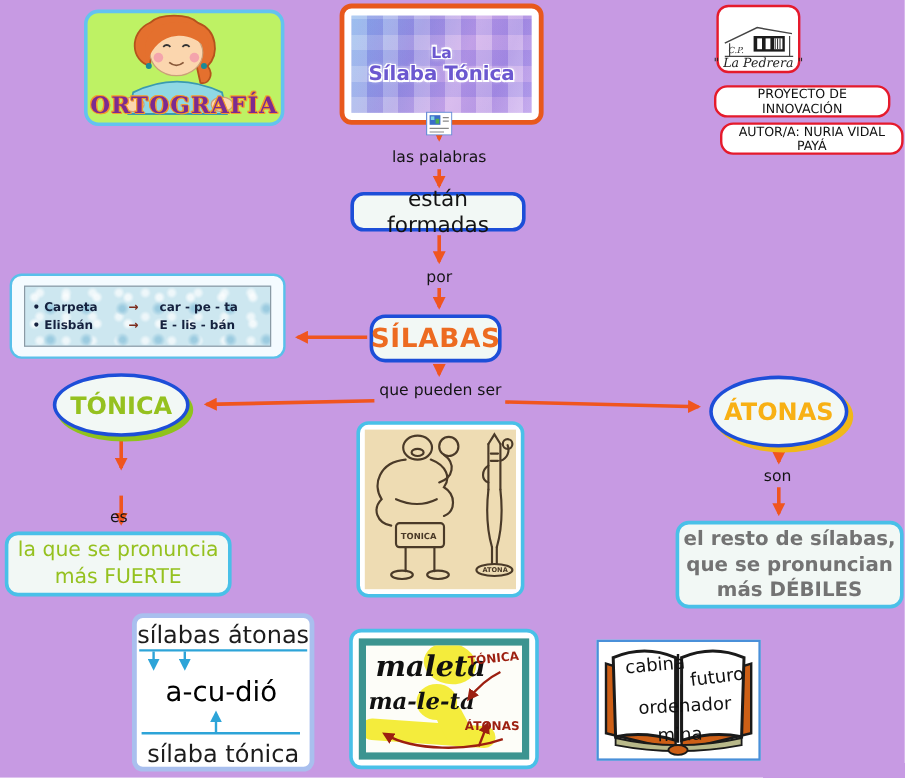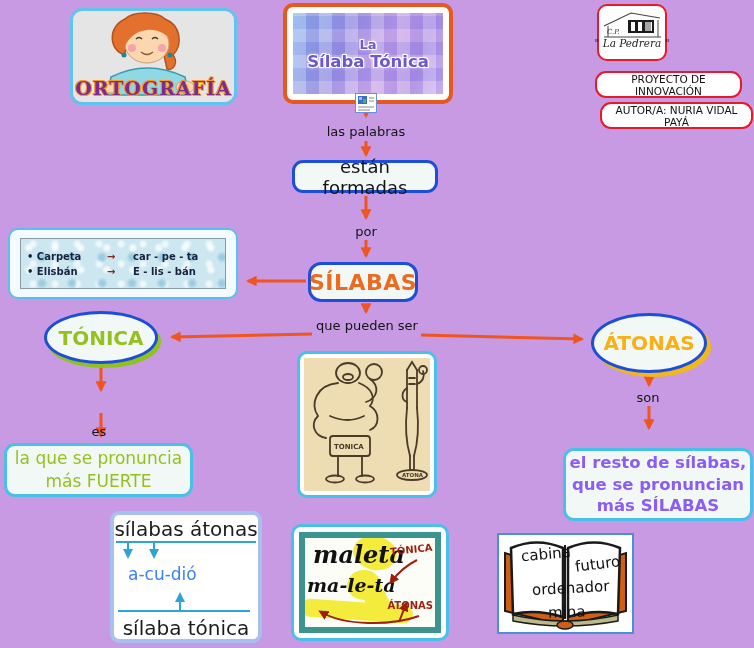--- a/index.html
+++ b/index.html
@@ -4,68 +4,68 @@
 <style>
   html,body{margin:0;padding:0;}
   .canvas{position:relative;width:754px;height:648px;background:#c79ae3;overflow:hidden;
           font-family:"DejaVu Sans","Liberation Sans",sans-serif;}
   .canvas *{box-sizing:border-box;}
   svg.arrows{position:absolute;left:0;top:0;z-index:1;pointer-events:none;}
   .node{position:absolute;z-index:2;background:#f2f8f5;border:3px solid #1d4ed8;border-radius:11px;
         display:flex;align-items:center;justify-content:center;text-align:center;}
   .label{position:absolute;z-index:2;color:#141414;font-size:13px;transform:translateX(-50%);white-space:nowrap;}
   
-  .orto{left:70px;top:8px;width:167px;height:97px;background:#e5e5e5;border:3px solid #63c3ef;border-radius:12px;overflow:hidden;}
+  .orto{left:70px;top:8px;width:167px;height:97px;background:#bef264;border:3px solid #63c3ef;border-radius:12px;overflow:hidden;}
   .orto-label{position:absolute;left:0;right:0;bottom:3px;text-align:center;z-index:3;
       font-family:"DejaVu Serif","Liberation Serif",serif;font-weight:bold;font-size:19px;letter-spacing:1px;color:#7c2b90;
       text-shadow:1px 0 #f59a2c,-1px 0 #f59a2c,0 1px #f59a2c,0 -1px #f59a2c,1px 1px #f59a2c,-1px -1px #f59a2c;}
   
   .title-node{left:283px;top:3px;width:170px;height:101px;background:#fff;border:4px solid #e8581c;border-radius:10px;padding:6px;z-index:2;position:absolute;}
   .title-art{width:100%;height:100%;display:flex;flex-direction:column;align-items:center;justify-content:center;
       background:
         repeating-linear-gradient(90deg, rgba(255,255,255,.20) 0 13px, rgba(128,106,219,.18) 13px 26px),
         repeating-linear-gradient(0deg, rgba(255,255,255,.16) 0 13px, rgba(96,132,228,.16) 13px 26px),
         linear-gradient(110deg,#8ab6ec 0%,#9f90e0 35%,#c79ce6 60%,#b48ee2 80%,#cdaef0 100%);}
   .title-art .t1{font-size:13px;}
   .title-art .t2{font-size:16.5px;}
   .title-art .t1,.title-art .t2{font-weight:bold;color:#6c58d0;
       text-shadow:-1px -1px 0 #fff,1px -1px 0 #fff,-1px 1px 0 #fff,1px 1px 0 #fff,0 0 4px #fff;}
   .doc-icon{left:355px;top:93px;width:22px;height:20px;z-index:3;position:absolute;}
   
   .redbox{position:absolute;z-index:2;background:#fff;border:2.5px solid #e51a2c;border-radius:11px;
       display:flex;align-items:center;justify-content:center;text-align:center;color:#111;}
-  .logo-node{left:597px;top:4px;width:70px;height:57px;border-radius:10px;flex-direction:column;justify-content:flex-start;padding-top:3px;}
+  .logo-node{left:597px;top:4px;width:70px;height:57px;border-radius:10px;flex-direction:column;justify-content:flex-start;padding-top:13px;}
   .logo-script{font-family:"DejaVu Serif","Liberation Serif",serif;font-style:italic;font-size:10.5px;color:#222;margin-top:-2px;white-space:nowrap;}
   .project-node{left:595px;top:71px;width:147px;height:27px;font-size:10.5px;}
   .author-node{left:600px;top:102px;width:153px;height:27px;font-size:10.5px;}
   
   .formadas{left:292px;top:160px;width:146px;height:33px;font-size:18px;color:#141414;}
   .silabas{left:308px;top:262px;width:110px;height:40px;border-radius:13px;font-size:22px;font-weight:bold;color:#ed6b21;letter-spacing:.5px;}
   .ellipse{border-radius:50%;font-weight:bold;font-size:20px;}
   .tonica{left:44px;top:311px;width:114px;height:53px;color:#95c11f;box-shadow:3px 4px 0 #8fc31b;}
   .atonas{left:591px;top:313px;width:116px;height:60px;color:#f8b014;box-shadow:4px 4px 0 #f0b818;}
   .fuerte{left:4px;top:443px;width:189px;height:54px;flex-direction:column;font-weight:normal;font-size:17px;line-height:1.35;color:#95c11f;border-color:#49c0e8;}
-  .debiles{left:563px;top:448px;width:190px;height:73px;flex-direction:column;font-weight:bold;font-size:16.5px;line-height:1.3;color:#8b5cf6;border-color:#49c0e8;}
+  .debiles{left:563px;top:434px;width:190px;height:73px;flex-direction:column;font-weight:bold;font-size:16.5px;line-height:1.3;color:#737373;border-color:#49c0e8;}
   
   .example-node{left:8px;top:228px;width:230px;height:71px;background:#f4fbff;border:2.5px solid #58c0ea;border-radius:10px;position:absolute;z-index:2;padding:8px 10px;}
   .example-art{width:100%;height:100%;border:1px solid #8a9aa5;display:flex;flex-direction:column;justify-content:center;gap:4px;padding:2px 6px;
       background-color:#cde7f0;
       background-image:radial-gradient(circle at 30% 40%, rgba(255,255,255,.75) 2px, rgba(255,255,255,0) 5px),
                        radial-gradient(circle at 70% 70%, rgba(150,200,222,.9) 2px, rgba(255,255,255,0) 6px),
                        radial-gradient(circle at 55% 25%, rgba(255,255,255,.65) 2px, rgba(255,255,255,0) 5px);
       background-size:26px 22px,30px 26px,22px 20px;}
   .ex-row{display:grid;grid-template-columns:80px 26px auto;align-items:center;font-size:10px;font-weight:bold;color:#16223f;}
   .ex-arrow{color:#7c2d1e;font-weight:bold;}
   
   .figures-node{left:297px;top:351px;width:140px;height:147px;background:#fff;border:3px solid #49c0e8;border-radius:10px;padding:4px;position:absolute;z-index:2;}
   .figures-art{width:100%;height:100%;background:#eedcb3;}
   
   .acudio-node{left:110px;top:511px;width:152px;height:132px;background:#fff;border:4px solid #a9bfee;border-radius:9px;position:absolute;z-index:2;}
   .acudio-node .head{position:absolute;left:0;right:0;top:2px;text-align:center;font-size:20px;color:#1c1c1c;}
-  .acudio-node .word{position:absolute;left:14px;top:49px;font-size:17px;color:#3b82f6;}
+  .acudio-node .word{position:absolute;left:24px;top:49px;font-size:23px;color:#000000;}
   .acudio-node .foot{position:absolute;left:0;right:0;top:101px;text-align:center;font-size:20px;color:#1c1c1c;}
   
   .maleta-node{left:291px;top:524px;width:158px;height:117px;background:#fff;border:3px solid #49c0e8;border-radius:10px;padding:5px;position:absolute;z-index:2;}
   .maleta-frame{width:100%;height:100%;border:6px solid #3c9490;background:#fdfdf8;position:relative;overflow:hidden;}
   .hl{position:absolute;background:#f4ec3c;z-index:1;}
   .maleta-word{position:absolute;left:8px;top:2px;z-index:2;font-family:"DejaVu Serif","Liberation Serif",serif;font-style:italic;font-weight:bold;font-size:24px;color:#111;}
   .maleta-split{position:absolute;left:2px;top:36px;z-index:2;font-family:"DejaVu Serif","Liberation Serif",serif;font-style:italic;font-weight:bold;font-size:19px;color:#111;}
   .maleta-tonica{position:absolute;right:3px;top:6px;z-index:3;font-size:10px;font-weight:bold;color:#9c1f10;transform:rotate(-6deg);}
   .maleta-atonas{position:absolute;right:2px;top:62px;z-index:3;font-size:10px;font-weight:bold;color:#9c1f10;}
   .maleta-svg{position:absolute;inset:0;z-index:2;}
@@ -197,21 +197,21 @@
   <div class="label" style="left:99px;top:396px;margin-top:28px;">es</div>
   <div class="label" style="left:648px;top:390px;">son</div>
 
   <div class="node fuerte">
     <div>la que se pronuncia</div>
     <div>más FUERTE</div>
   </div>
   <div class="node debiles">
     <div>el resto de sílabas,</div>
     <div>que se pronuncian</div>
-    <div>más SÍLABAS</div>
+    <div>más DÉBILES</div>
   </div>
 
   <div class="figures-node">
     <svg class="figures-art" viewBox="0 0 126 133">
       <g stroke="#4a3a28" stroke-width="1.8" fill="none" stroke-linecap="round">
         <ellipse cx="44" cy="15" rx="12" ry="10"></ellipse>
         <ellipse cx="44" cy="19" rx="5" ry="3"></ellipse>
         <circle cx="70" cy="14" r="8"></circle>
         <path d="M66,21 C76,28 74,40 62,44"></path>
         <path d="M34,25 C12,27 6,46 14,58 C6,66 10,78 22,80"></path>

